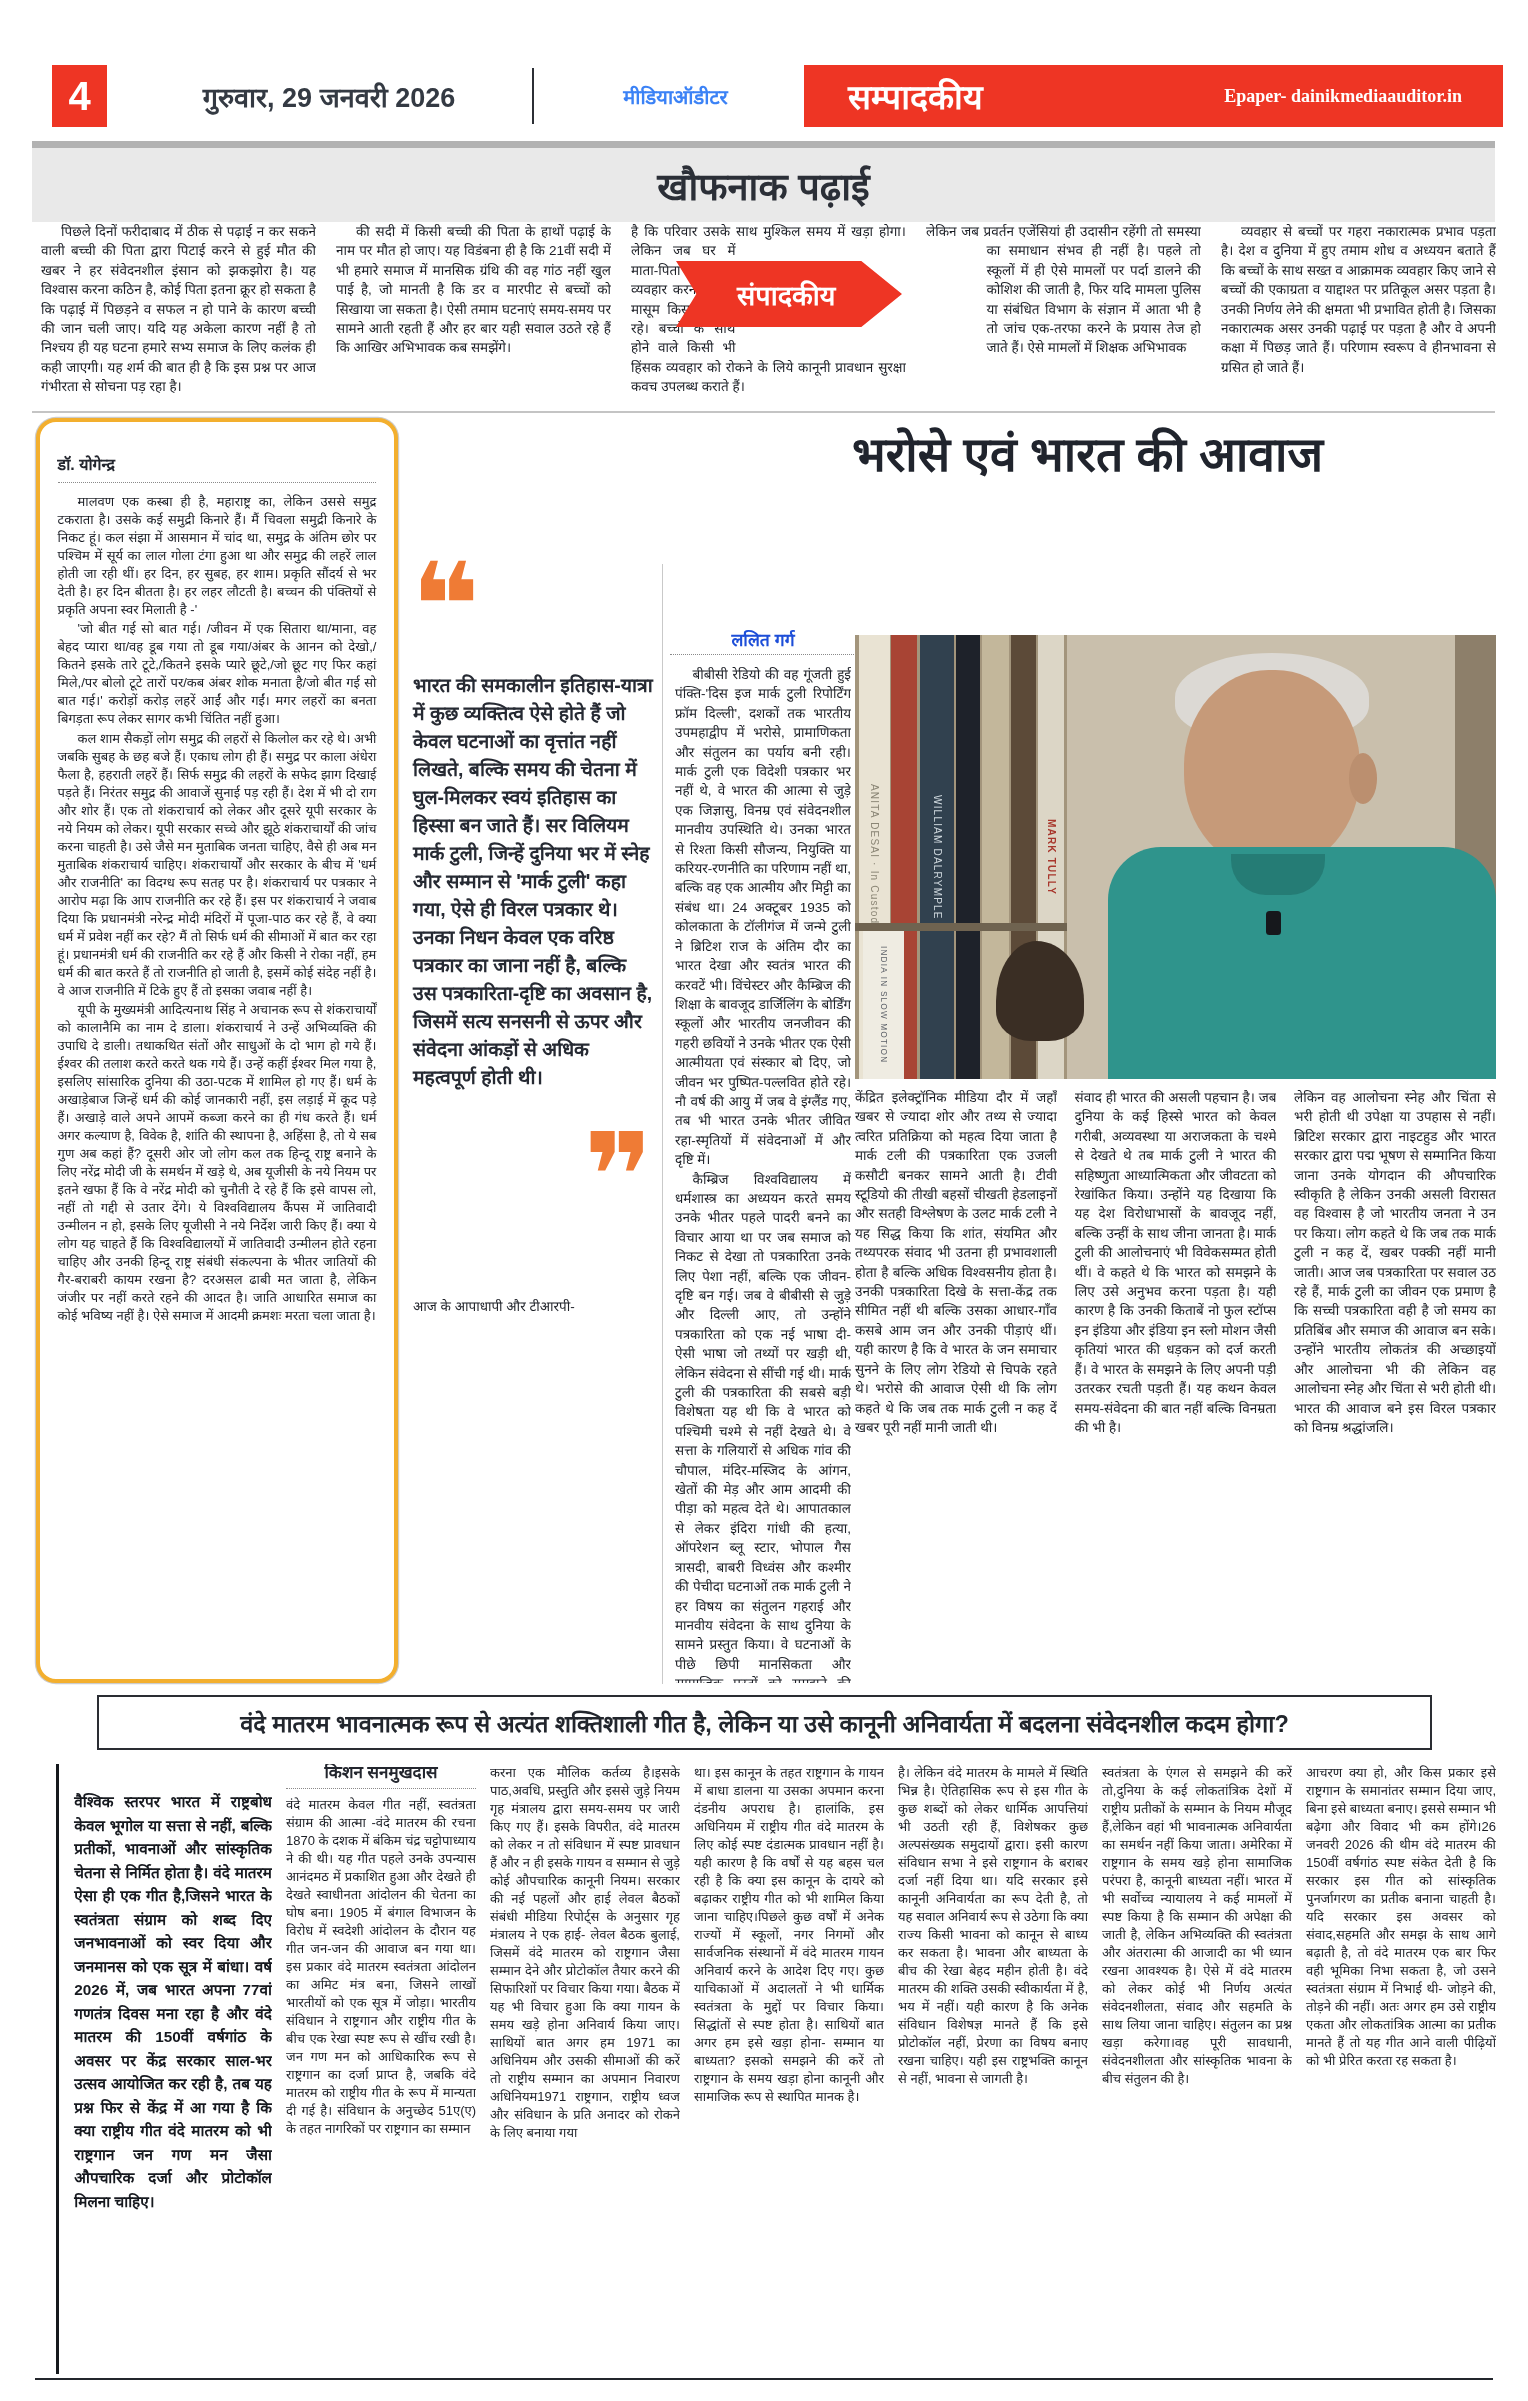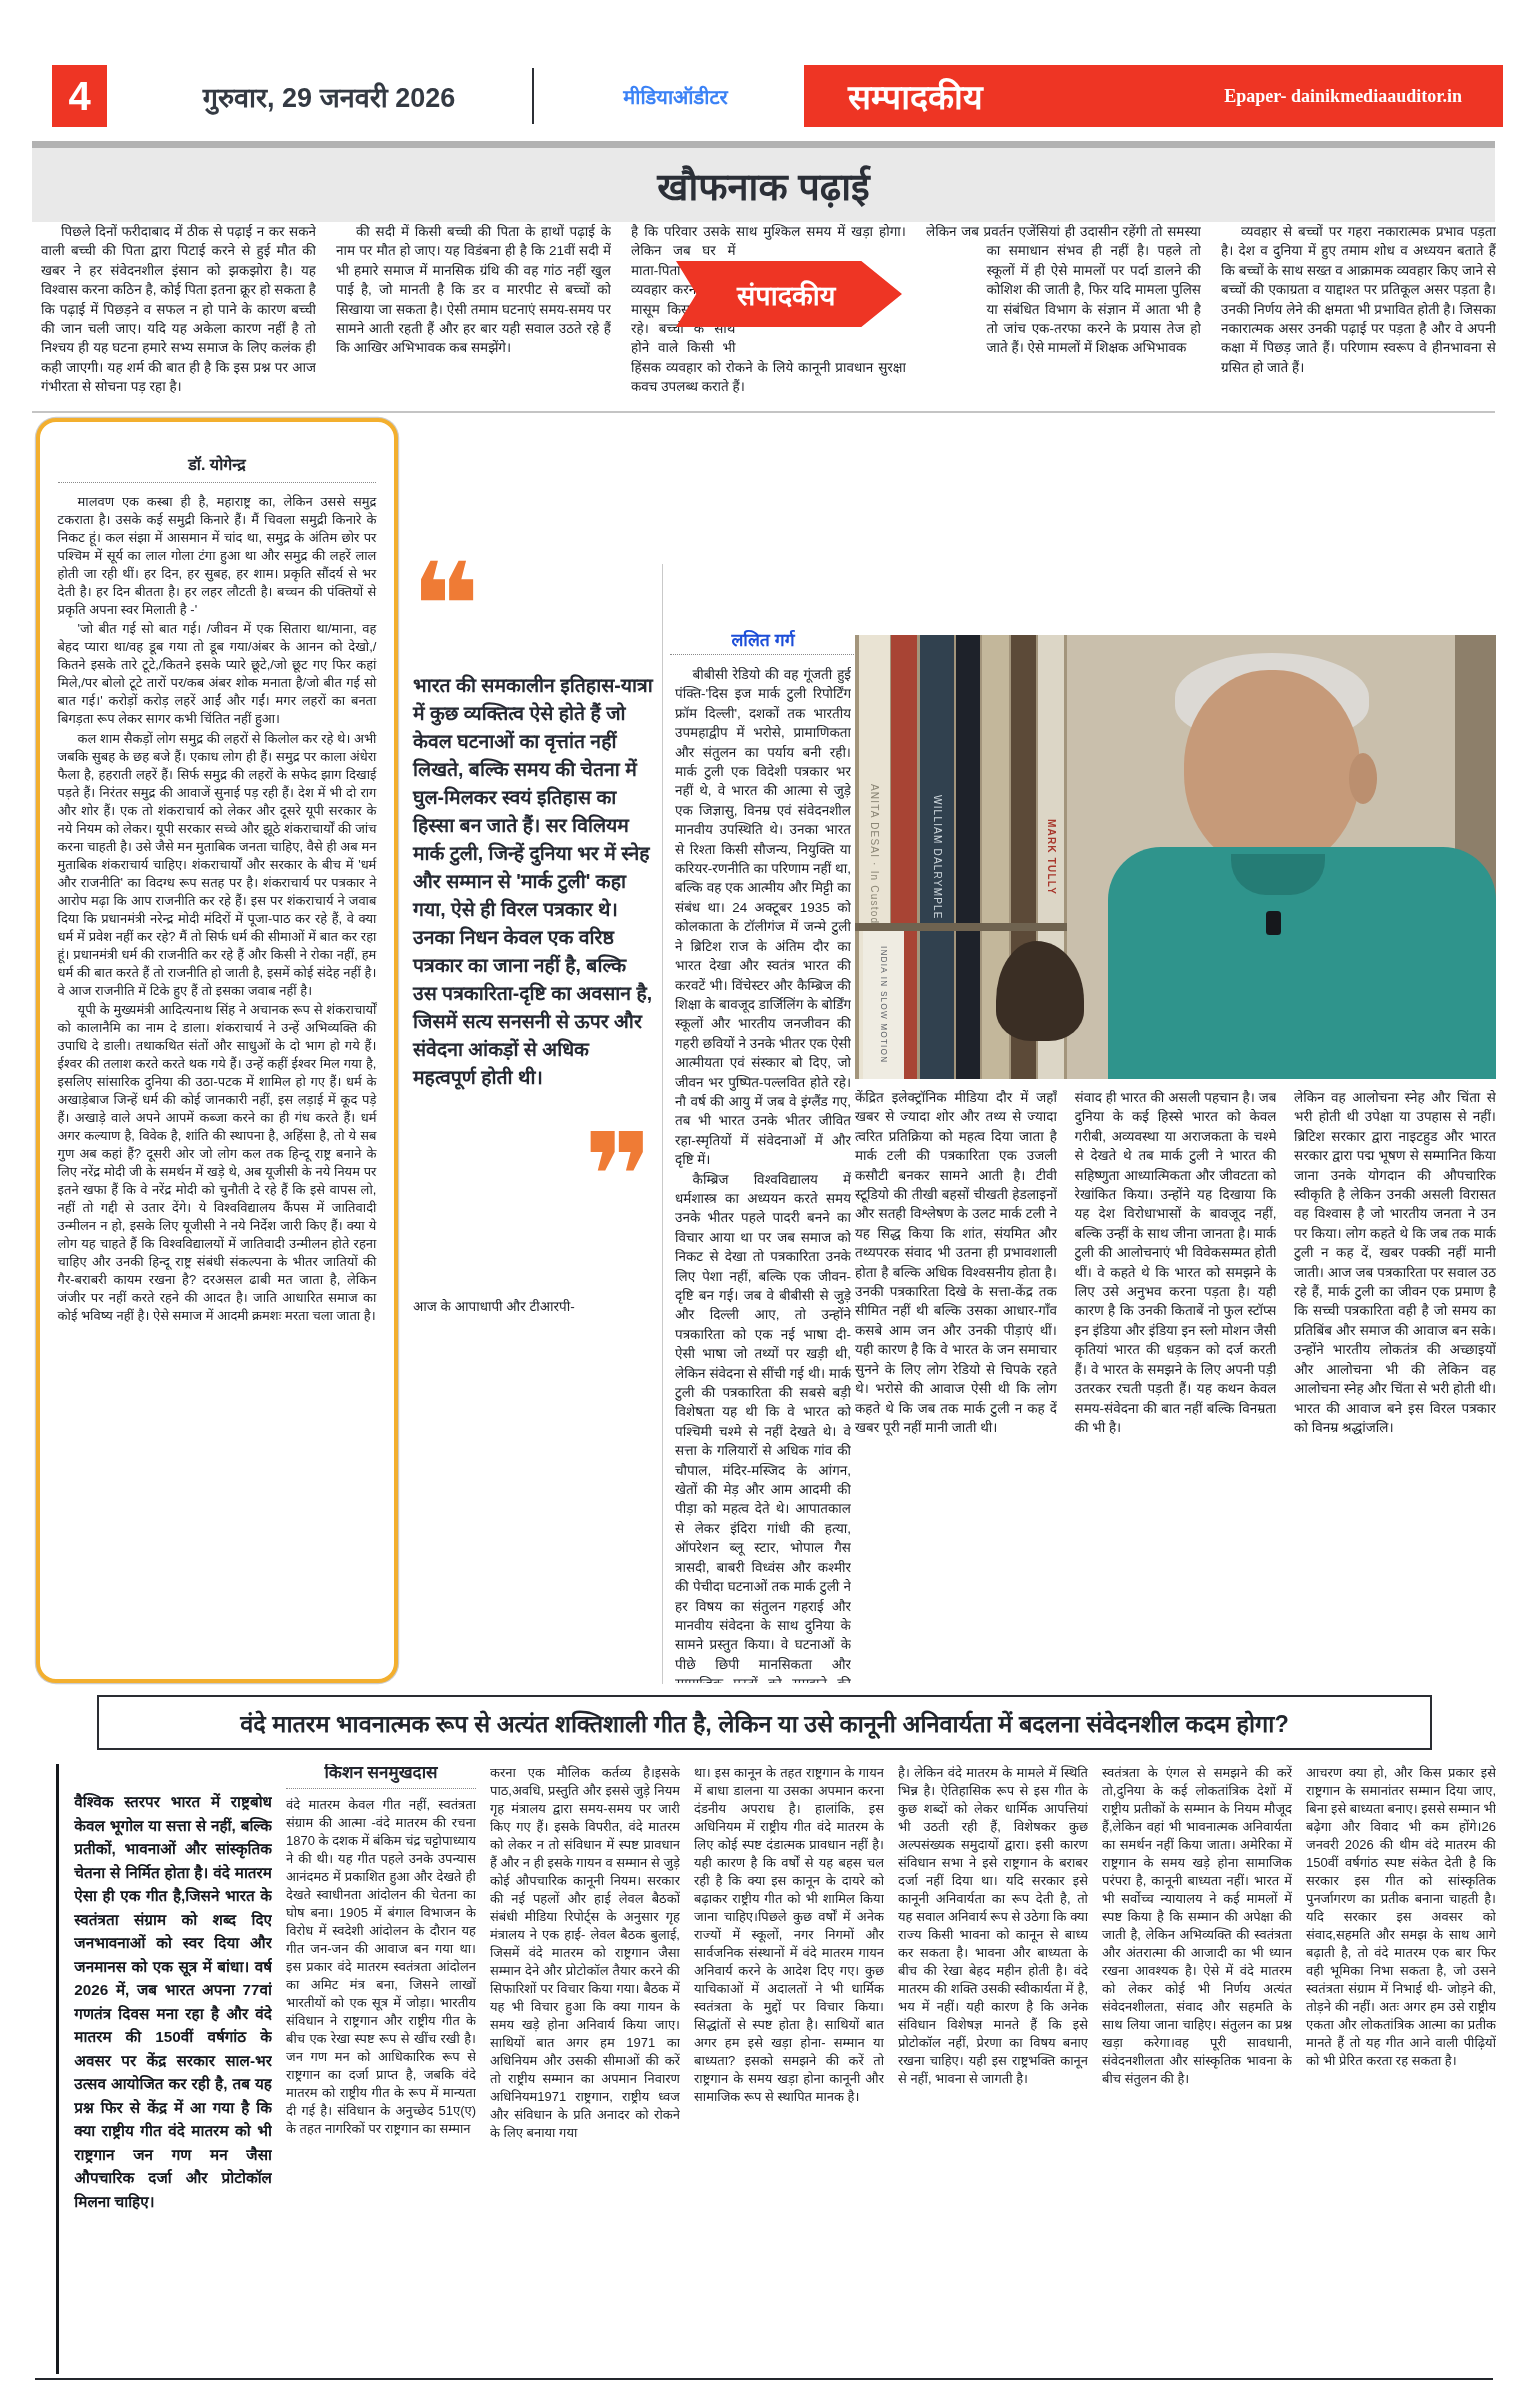--- a/index.html
+++ b/index.html
@@ -41,21 +41,21 @@
             display:flex; align-items:center; justify-content:center;
             color:#fff; font-size:27px; font-weight:bold; padding-right:29px; padding-left:23.5px; }
   .sec-rule { left:32px; top:411px; width:1463px; height:1.8px; background:#c4c4c4; }
 
   
   .left-box { left:36px; top:418px; width:362px; height:1265px; background:#fff;
               border:4.7px solid #f3af2e; border-radius:20px;
               box-shadow:0 0 0 1.2px #cccccc; padding:15.3px 17.6px; overflow:hidden; }
   .lb-headline { text-align:center; font-size:28px; line-height:36px; font-weight:bold;
                  color:#23262e; }
-  .lb-byline { text-align:center; font-size:16px; font-weight:bold; margin-top:15.3px;
+  .lb-byline { font-size:16px; font-weight:bold; margin-top:15.3px;
                color:#23262e; }
   .lb-dots { border-bottom:1.8px dotted #8a8a8a; margin:7px 0 10.6px 0; }
   .lb-body { font-size:13px; line-height:18px; }
   .lb-body p { text-indent:20px; margin-bottom:1.2px; }
 
   
   .q-open { left:411px; top:547px; width:247px; font-size:118px; line-height:118px;
             color:#ef7b35; font-weight:bold; }
   .q-text { left:413px; top:671px; width:242px; font-size:19.4px; line-height:28px;
             font-weight:bold; color:#262a33; }
@@ -168,20 +168,21 @@
   </div>
 </div>
 
 <div class="abs q-open">❝</div>
 <div class="abs q-text">भारत की समकालीन इतिहास-यात्रा में कुछ व्यक्तित्व ऐसे होते हैं जो केवल घटनाओं का वृत्तांत नहीं लिखते, बल्कि समय की चेतना में घुल-मिलकर स्वयं इतिहास का हिस्सा बन जाते हैं। सर विलियम मार्क टुली, जिन्हें दुनिया भर में स्नेह और सम्मान से 'मार्क टुली' कहा गया, ऐसे ही विरल पत्रकार थे। उनका निधन केवल एक वरिष्ठ पत्रकार का जाना नहीं है, बल्कि उस पत्रकारिता-दृष्टि का अवसान है, जिसमें सत्य सनसनी से ऊपर और संवेदना आंकड़ों से अधिक महत्वपूर्ण होती थी।</div>
 <div class="abs q-close">❞</div>
 <div class="abs q-trail just">आज के आपाधापी और टीआरपी-</div>
 <div class="abs v-rule"></div>
 
 <div class="abs m-headline">
+  <div>भरोसे एवं भारत की आवाज</div>
 </div>
 <div class="abs m-byline">ललित गर्ग</div>
 <div class="abs m-byline-dots"></div>
 <div class="abs m-col1 just">
   <p>बीबीसी रेडियो की वह गूंजती हुई पंक्ति-'दिस इज मार्क टुली रिपोर्टिंग फ्रॉम दिल्ली', दशकों तक भारतीय उपमहाद्वीप में भरोसे, प्रामाणिकता और संतुलन का पर्याय बनी रही। मार्क टुली एक विदेशी पत्रकार भर नहीं थे, वे भारत की आत्मा से जुड़े एक जिज्ञासु, विनम्र एवं संवेदनशील मानवीय उपस्थिति थे। उनका भारत से रिश्ता किसी सौजन्य, नियुक्ति या करियर-रणनीति का परिणाम नहीं था, बल्कि वह एक आत्मीय और मिट्टी का संबंध था। 24 अक्टूबर 1935 को कोलकाता के टॉलीगंज में जन्मे टुली ने ब्रिटिश राज के अंतिम दौर का भारत देखा और स्वतंत्र भारत की करवटें भी। विंचेस्टर और कैम्ब्रिज की शिक्षा के बावजूद डार्जिलिंग के बोर्डिंग स्कूलों और भारतीय जनजीवन की गहरी छवियों ने उनके भीतर एक ऐसी आत्मीयता एवं संस्कार बो दिए, जो जीवन भर पुष्पित-पल्लवित होते रहे। नौ वर्ष की आयु में जब वे इंग्लैंड गए, तब भी भारत उनके भीतर जीवित रहा-स्मृतियों में संवेदनाओं में और दृष्टि में।</p>
   <p>कैम्ब्रिज विश्वविद्यालय में धर्मशास्त्र का अध्ययन करते समय उनके भीतर पहले पादरी बनने का विचार आया था पर जब समाज को निकट से देखा तो पत्रकारिता उनके लिए पेशा नहीं, बल्कि एक जीवन-दृष्टि बन गई। जब वे बीबीसी से जुड़े और दिल्ली आए, तो उन्होंने पत्रकारिता को एक नई भाषा दी- ऐसी भाषा जो तथ्यों पर खड़ी थी, लेकिन संवेदना से सींची गई थी। मार्क टुली की पत्रकारिता की सबसे बड़ी विशेषता यह थी कि वे भारत को पश्चिमी चश्मे से नहीं देखते थे। वे सत्ता के गलियारों से अधिक गांव की चौपाल, मंदिर-मस्जिद के आंगन, खेतों की मेड़ और आम आदमी की पीड़ा को महत्व देते थे। आपातकाल से लेकर इंदिरा गांधी की हत्या, ऑपरेशन ब्लू स्टार, भोपाल गैस त्रासदी, बाबरी विध्वंस और कश्मीर की पेचीदा घटनाओं तक मार्क टुली ने हर विषय का संतुलन गहराई और मानवीय संवेदना के साथ दुनिया के सामने प्रस्तुत किया। वे घटनाओं के पीछे छिपी मानसिकता और सामाजिक परतों को समझने की कोशिश करते थे, इसीलिए उनकी रिपोर्टिंग तत्कालीन शोर-समाचार से ऊपर उठकर स्थायी संदर्भ बन गई।</p>
 </div>
 
 <div class="abs photo">
   <div class="ph-shelfband"></div>

